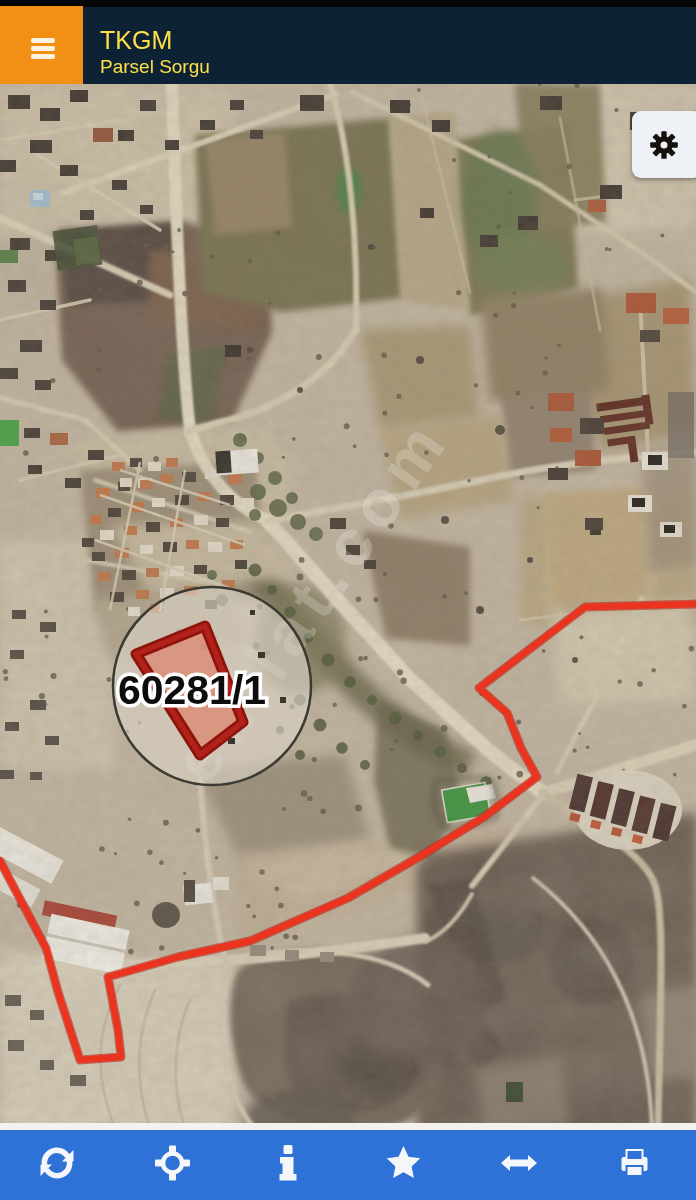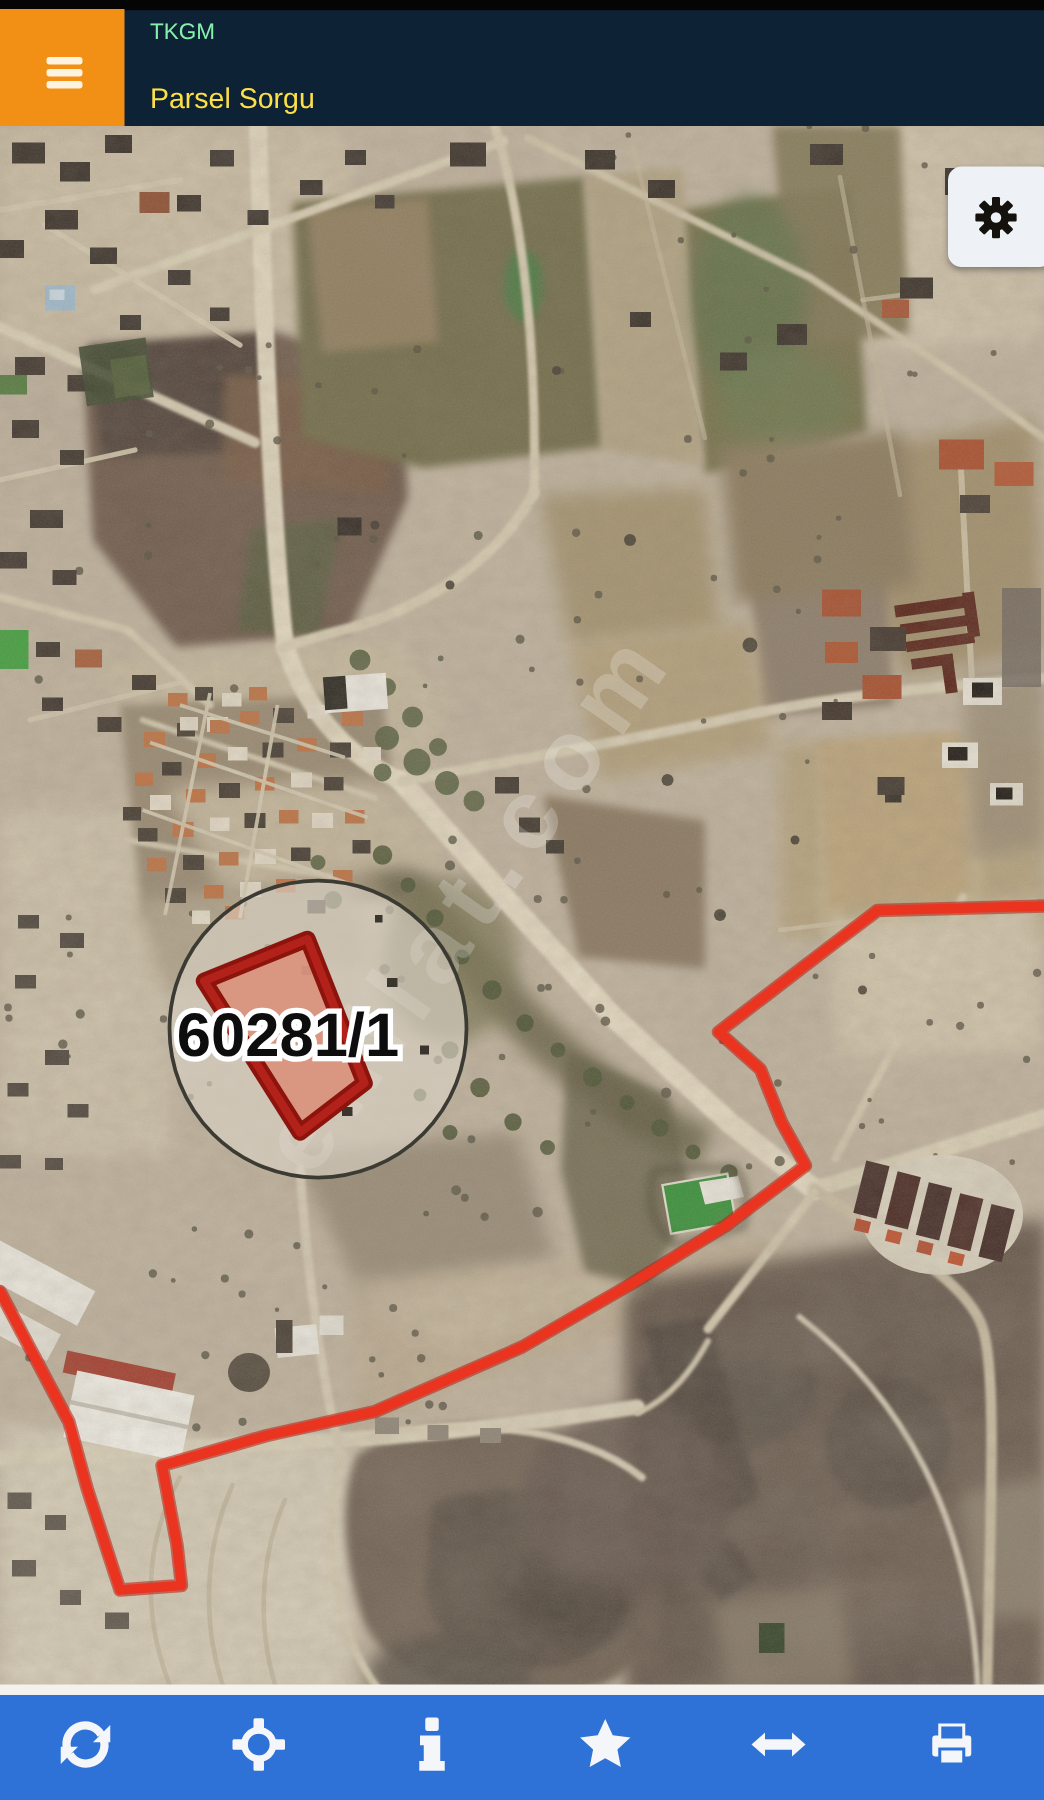--- a/index.html
+++ b/index.html
@@ -11,21 +11,21 @@
 
 <div class="abs" style="left:0;top:0;width:696px;height:7px;background:#050505;"></div>
 
 <div class="abs" style="left:0;top:7px;width:696px;height:78px;background:#0e2236;"></div>
 
 <div class="abs" style="left:0;top:6px;width:83px;height:79px;background:#f29015;"></div>
 <div class="abs" style="left:31px;top:38px;width:24px;height:5px;background:#fdf3e0;border-radius:2px;"></div>
 <div class="abs" style="left:31px;top:46px;width:24px;height:5px;background:#fdf3e0;border-radius:2px;"></div>
 <div class="abs" style="left:31px;top:54px;width:24px;height:5px;background:#fdf3e0;border-radius:2px;"></div>
 
-<div class="abs" style="left:100px;top:13px;color:#86efac;font-size:15px;">TKGM</div>
+<div class="abs" style="left:100px;top:26px;color:#fde047;font-size:25px;">TKGM</div>
 
 <div class="abs" style="left:100px;top:56px;color:#fde047;font-size:19px;">Parsel Sorgu</div>
 
 <div class="abs" style="left:0;top:84px;width:696px;height:1046px;background:#c3b49c;">
 <svg width="696" height="1046" viewBox="0 84 696 1046">
 <defs>
   <filter id="b6" x="-30%" y="-30%" width="160%" height="160%">
           <feGaussianBlur stdDeviation="6"></feGaussianBlur>
         </filter>
   <filter id="b3" x="-30%" y="-30%" width="160%" height="160%">

